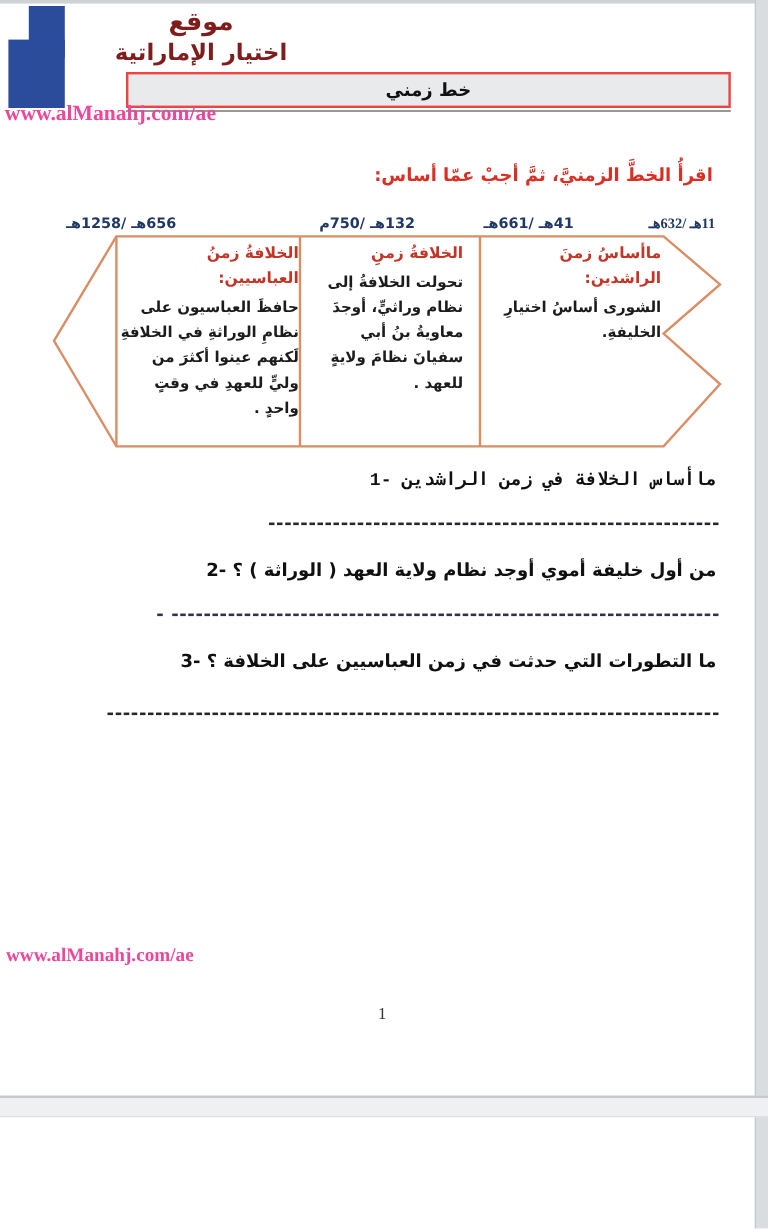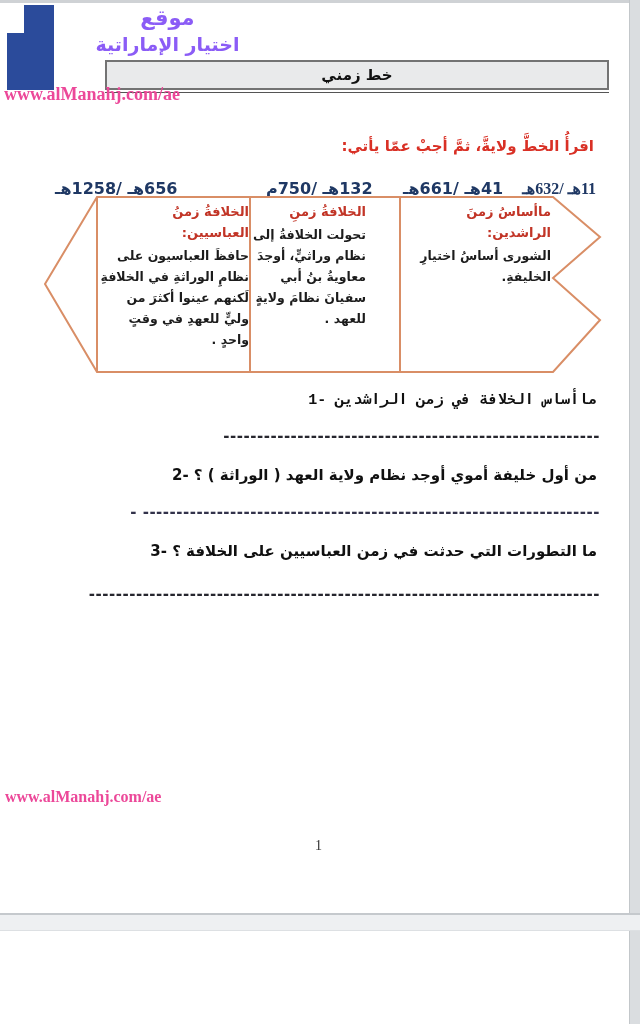--- a/index.html
+++ b/index.html
@@ -6,45 +6,45 @@
   #page{position:relative;width:640px;height:1024px;background:#ffffff;overflow:hidden;
         font-family:"DejaVu Sans","Liberation Sans",sans-serif;}
   
   .top-strip{position:absolute;left:0;top:0;width:640px;height:3px;background:#cfd2d5;}
   .right-strip{position:absolute;right:0;top:0;width:10px;height:1024px;background:#dadde0;border-left:1px solid #c3c7ca;}
   .page-gap{position:absolute;left:0;top:913px;width:640px;height:15px;background:#eef0f2;
             border-top:2px solid #c5c9cd;border-bottom:1px solid #dde0e3;}
   
   .logo-rect1{position:absolute;left:24px;top:5px;width:30px;height:43px;background:#2b4b9b;}
   .logo-rect2{position:absolute;left:7px;top:33px;width:47px;height:57px;background:#2b4b9b;}
-  .site-name{position:absolute;left:80px;top:5px;width:175px;text-align:center;color:#8b5cf6;font-weight:bold;direction:rtl;}
+  .site-name{position:absolute;left:80px;top:5px;width:175px;text-align:center;color:#7f1d1d;font-weight:bold;direction:rtl;}
   .site-name .l1{font-size:21px;line-height:26px;}
   .site-name .l2{font-size:19px;line-height:26px;}
   
   .title-box{position:absolute;left:105px;top:60px;width:500px;height:26px;background:#e9eaeb;
-             border:2px solid #737373;display:flex;align-items:center;justify-content:center;}
+             border:2px solid #ef4444;display:flex;align-items:center;justify-content:center;}
   .title-box span{font-size:15px;font-weight:bold;color:#111;}
   .title-underline{position:absolute;left:105px;top:92px;width:504px;height:1px;background:#555;}
   .url{font-family:"Liberation Serif","DejaVu Serif",serif;font-weight:bold;color:#ec4899;}
   .url-top{position:absolute;left:4px;top:84px;font-size:18px;}
   .url-bottom{position:absolute;left:5px;top:788px;font-size:16px;}
   
   .instruction{position:absolute;right:46px;top:137px;direction:rtl;font-size:15px;font-weight:bold;color:#d93025;}
   
-  .tl-date{position:absolute;direction:rtl;font-size:16px;font-weight:bold;color:#1f3864;white-space:nowrap;}
+  .tl-date{position:absolute;direction:rtl;font-size:12px;font-weight:bold;color:#1f3864;white-space:nowrap;}
   .d0{right:44px;top:179px;font-family:Liberation Serif, serif;}
   .d1{left:403px;top:179px;}
   .d2{left:266px;top:179px;}
   .d3{left:55px;top:179px;}
   
   .tl-svg{position:absolute;left:40px;top:190px;}
   
   .period{position:absolute;top:201px;direction:rtl;text-align:right;font-weight:bold;}
   .p0{left:403px;width:148px;}
-  .p1{left:248px;width:118px;}
+  .p1{left:268px;width:118px;}
   .p2{left:99px;width:150px;}
   .period .ptitle{color:#c23527;font-size:13px;line-height:21px;}
   .period .pbody{color:#1c1c1c;font-size:12.5px;line-height:21px;margin-top:2px;}
   
   .question{position:absolute;right:43px;direction:rtl;font-size:15px;font-weight:bold;color:#101010;white-space:nowrap;}
   .q0{top:390px;font-family:Liberation Mono, monospace;}.q1{top:466px;}.q2{top:542px;}
   .answer-line{position:absolute;right:40px;direction:ltr;font-size:15px;font-weight:bold;
                color:#26262e;letter-spacing:0.5px;white-space:nowrap;}
   .a0{top:427px;}.a1{top:503px;color:#32324a;}.a2{top:585px;}
   .page-number{position:absolute;left:315px;top:838px;font-family:"Liberation Serif","DejaVu Serif",serif;
@@ -67,21 +67,21 @@
     <div class="l2">اختيار الإماراتية</div>
   </div>
 
   <div class="title-box">
     <span>خط زمني</span>
   </div>
   <div class="title-underline"></div>
 
   <div class="url url-top">www.alManahj.com/ae</div>
 
-  <div class="instruction">اقرأُ الخطَّ ولايةَّ، ثمَّ أجبْ عمّا يأتي:</div>
+  <div class="instruction">اقرأُ الخطَّ الزمنيَّ، ثمَّ أجبْ عمّا أساس:</div>
 
   <div class="tl-date d0">11هـ /632هـ</div>
   <div class="tl-date d1">41هـ /661هـ</div>
   <div class="tl-date d2">132هـ /750م</div>
   <div class="tl-date d3">656هـ /1258هـ</div>
 
   <svg class="tl-svg" width="570" height="190" viewBox="0 0 570 190">
     <path d="M57,7 L513,7 L560,47 L513,88 L560,130 L513,182 L57,182 L5,94 Z" fill="#ffffff" stroke="#d98e66" stroke-width="2"></path>
     <line x1="57" y1="7" x2="57" y2="182" stroke="#d98e66" stroke-width="2"></line>
     <line x1="210" y1="7" x2="210" y2="182" stroke="#d98e66" stroke-width="2"></line>

